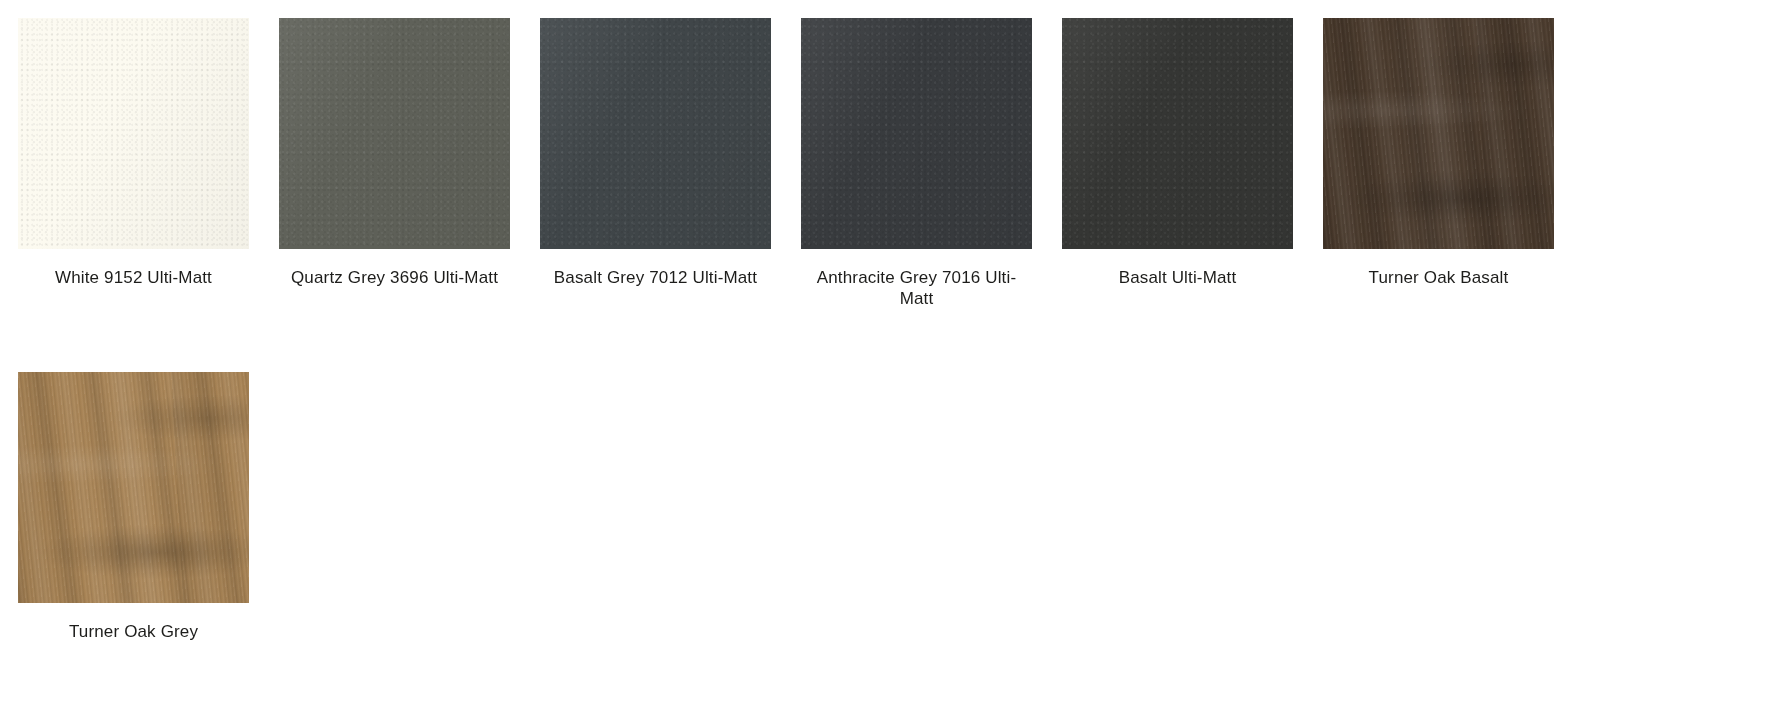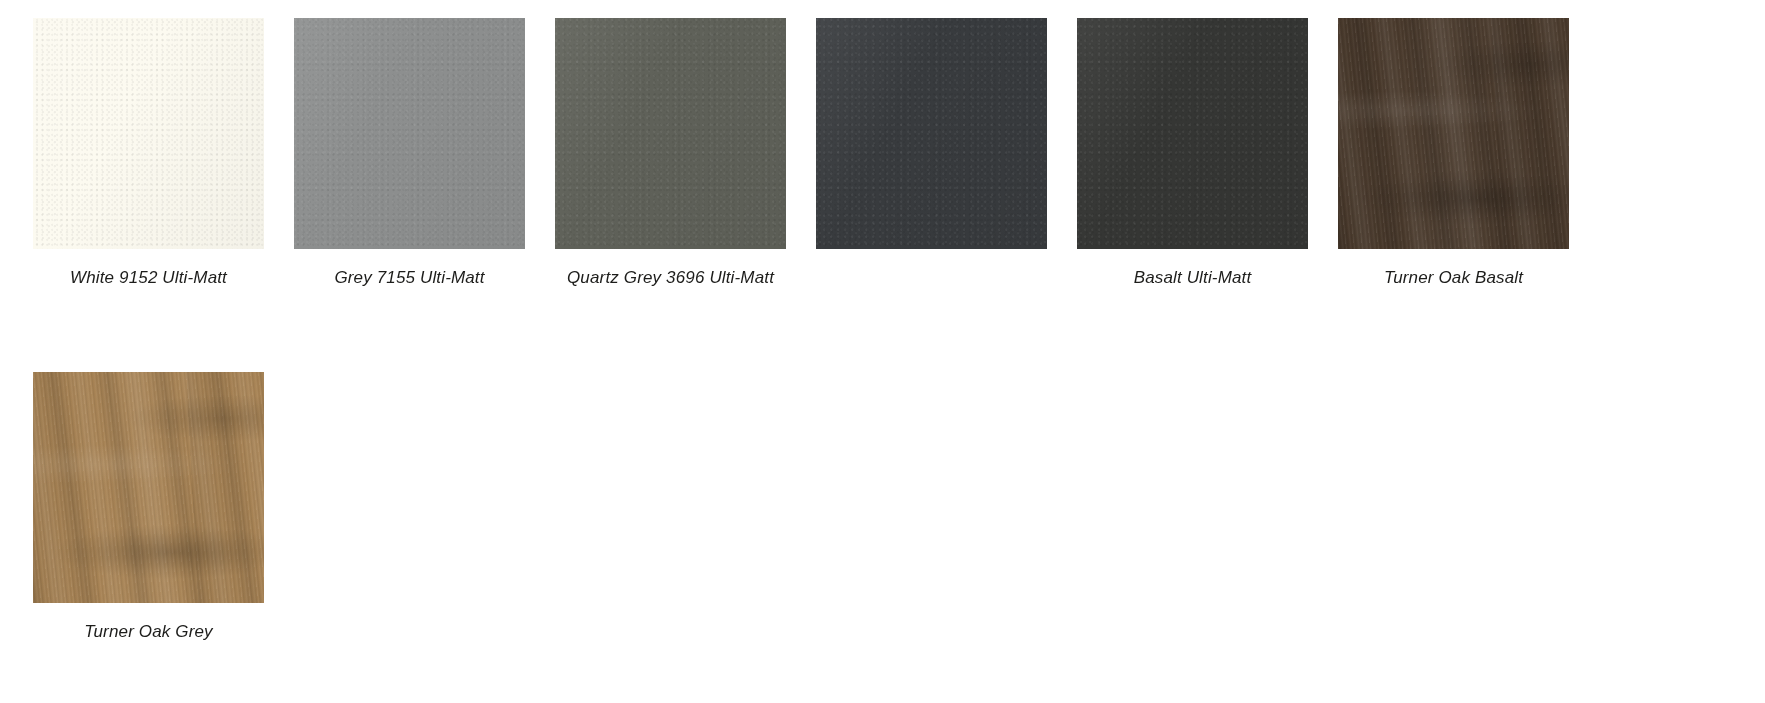--- a/index.html
+++ b/index.html
@@ -20,22 +20,21 @@
     grid-auto-rows: 354px;
     padding: 18px 0 0 18px;
     column-gap: 0px;
     row-gap: 0px;
   }
 
   .swatch-cell {
     width: 261px;
     display: flex;
     flex-direction: column;
-    align-items: center;
-    font-style: italic;
+    align-items: flex-start;
   }
 
   .swatch-tile {
     width: 231px;
     height: 231px;
     position: relative;
     overflow: hidden;
     background-color: #cccccc;
   }
 
@@ -112,38 +111,39 @@
 
 <div id="swatch-grid">
     <div class="swatch-cell">
       <div class="swatch-tile" style="background-color: rgb(252, 250, 240);">
         <div class="grain tex-matt"></div>
         <div class="grain tex-sheen"></div>
       </div>
       <div class="swatch-label">White 9152 Ulti-Matt</div>
     </div>
     <div class="swatch-cell">
-      <div class="swatch-tile" style="background-color: rgb(141, 143, 143);">
-        <div class="grain tex-matt"></div>
-        <div class="grain tex-sheen"></div>
-      </div>
-      <div class="swatch-label">Grey 7155 Ulti-Matt</div>
-    </div>
-    <div class="swatch-cell">
       <div class="swatch-tile" style="background-color: rgb(95, 97, 89);">
         <div class="grain tex-matt"></div>
         <div class="grain tex-sheen"></div>
       </div>
       <div class="swatch-label">Quartz Grey 3696 Ulti-Matt</div>
     </div>
     <div class="swatch-cell">
+      <div class="swatch-tile" style="background-color: rgb(64, 70, 73);">
+        <div class="grain tex-matt"></div>
+        <div class="grain tex-sheen"></div>
+      </div>
+      <div class="swatch-label">Basalt Grey 7012 Ulti-Matt</div>
+    </div>
+    <div class="swatch-cell">
       <div class="swatch-tile" style="background-color: rgb(56, 59, 62);">
         <div class="grain tex-matt"></div>
         <div class="grain tex-sheen"></div>
       </div>
+      <div class="swatch-label">Anthracite Grey 7016 Ulti-Matt</div>
     </div>
     <div class="swatch-cell">
       <div class="swatch-tile" style="background-color: rgb(53, 54, 52);">
         <div class="grain tex-matt"></div>
         <div class="grain tex-sheen"></div>
       </div>
       <div class="swatch-label">Basalt Ulti-Matt</div>
     </div>
     <div class="swatch-cell">
       <div class="swatch-tile" style="background-color: rgb(74, 58, 44);">

